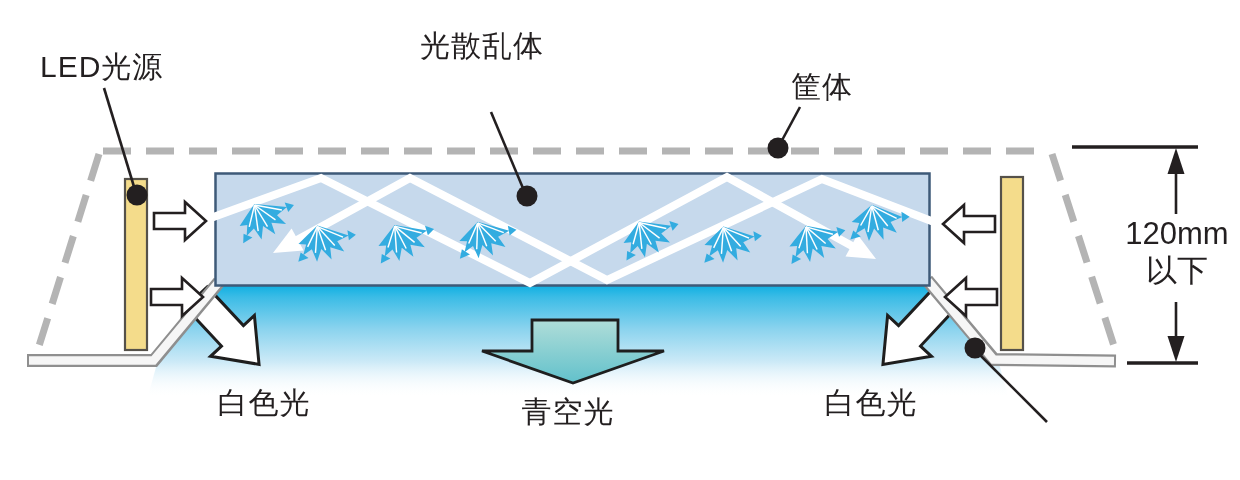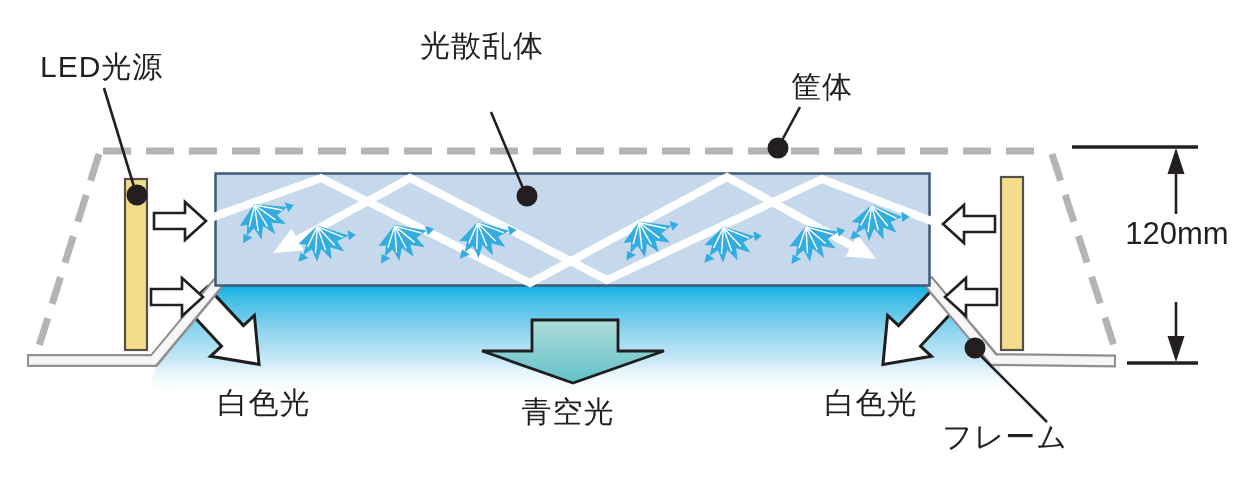--- a/index.html
+++ b/index.html
@@ -136,19 +136,19 @@
   </div>
 
   <div class="lbl centered" style="left:822px;top:68px;">筐体</div>
 
   <div class="lbl centered" style="left:264px;top:384px;">白色光</div>
 
   <div class="lbl centered" style="left:568px;top:393px;">青空光</div>
 
   <div class="lbl centered" style="left:871px;top:384px;">白色光</div>
 
-  <div class="lbl centered" style="left:1005px;top:418px;">フレーム</div>
 
   <div class="lbl dim centered" style="left:1177px;top:215px;">
     <div>120mm</div>
+    <div>以下</div>
   </div>
 
 </div>
 
 </body></html>

